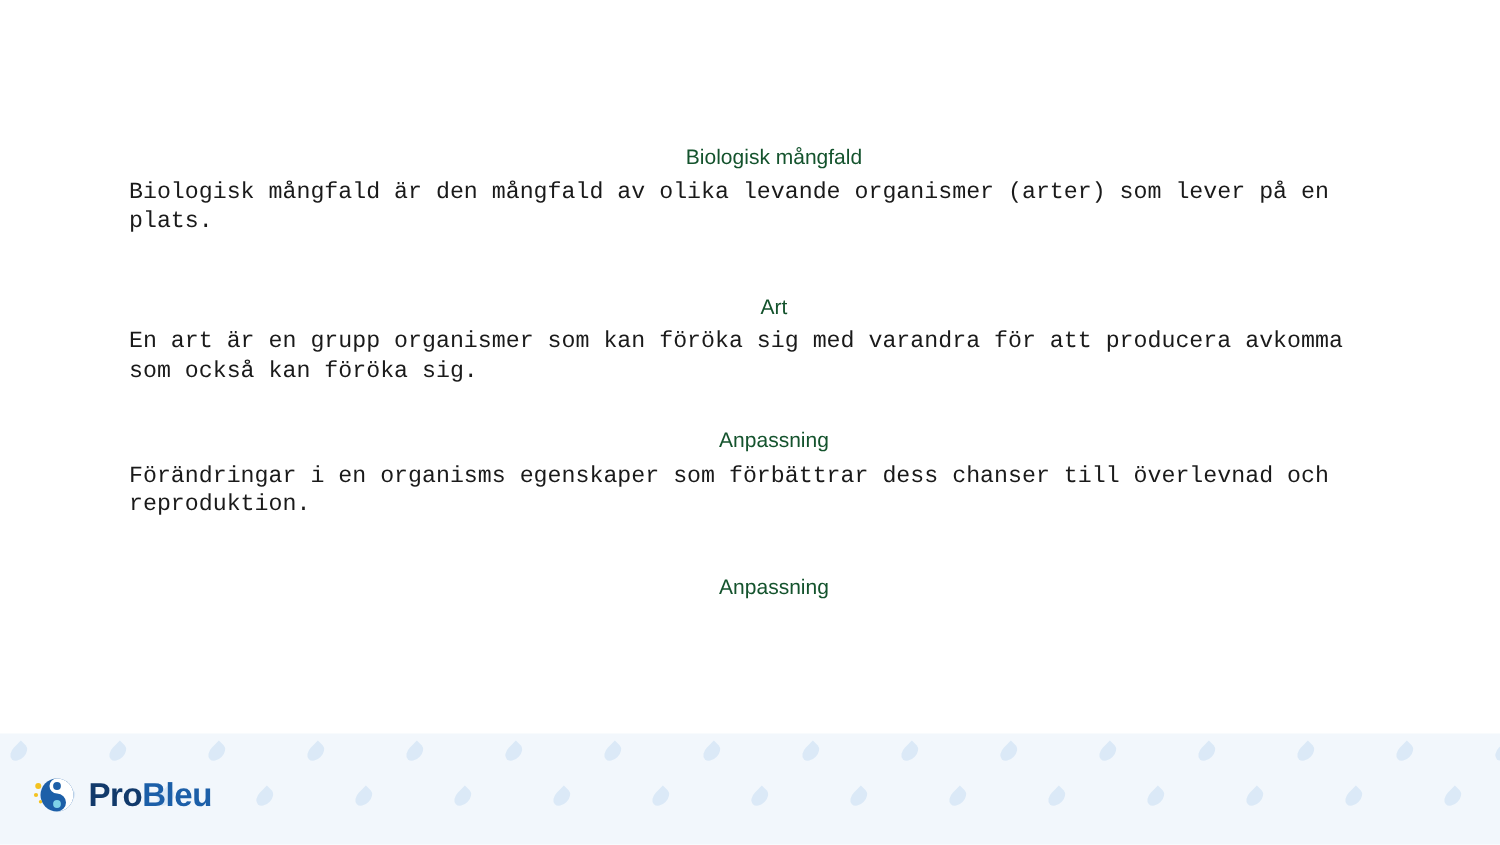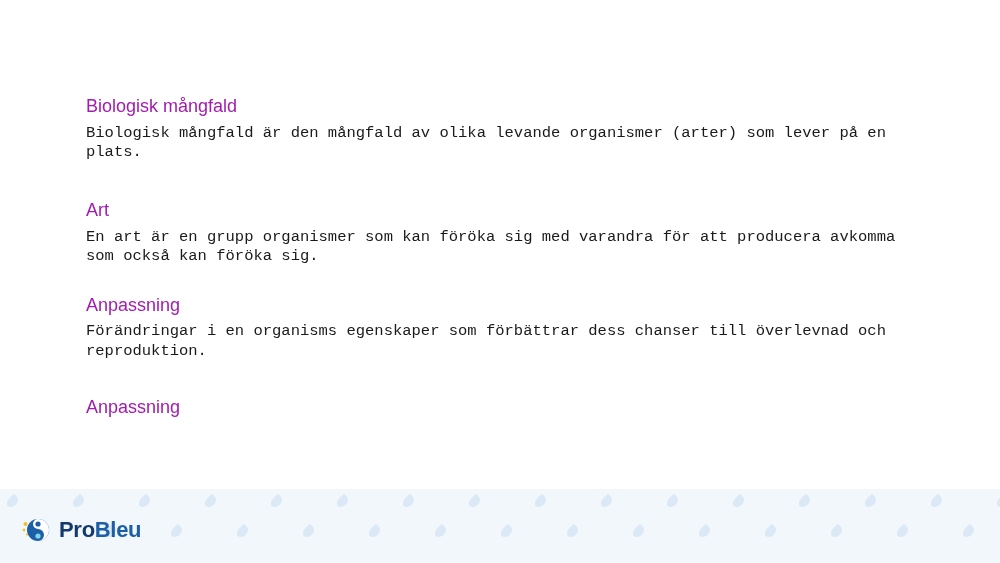--- a/index.html
+++ b/index.html
@@ -33,25 +33,26 @@
   .terms {
     position: absolute;
     left: 86px;
     top: 96px;
     width: 860px;
   }
   .term-block {
     margin-bottom: 22px;
   }
   .term-title {
-    font-size: 18px;
-    color: #a21caf;
+    font-size: 14px;
+    color: #14532d;
     font-weight: normal;
     margin: 0 0 6px 0;
     line-height: 1.2;
+    text-align: center;
   }
   .term-def {
     font-size: 15.5px;
     color: #1a1a1a;
     line-height: 1.25;
     margin: 0;
     max-width: 840px;
     font-family: Liberation Mono, monospace;
   }
   .term-block.b1 { margin-bottom: 38px; }

